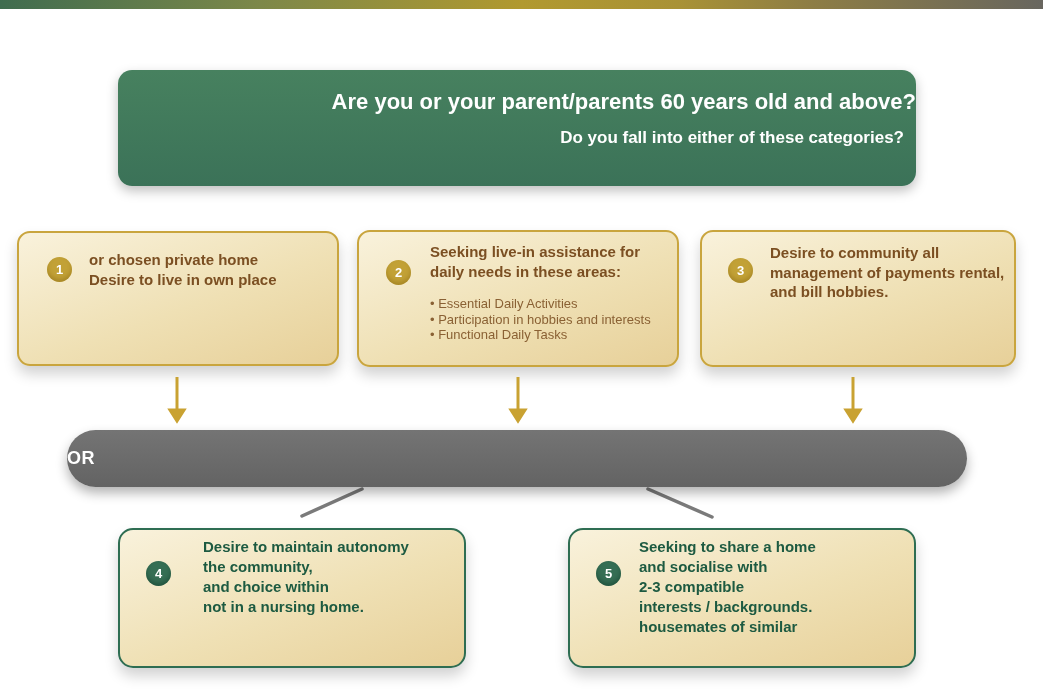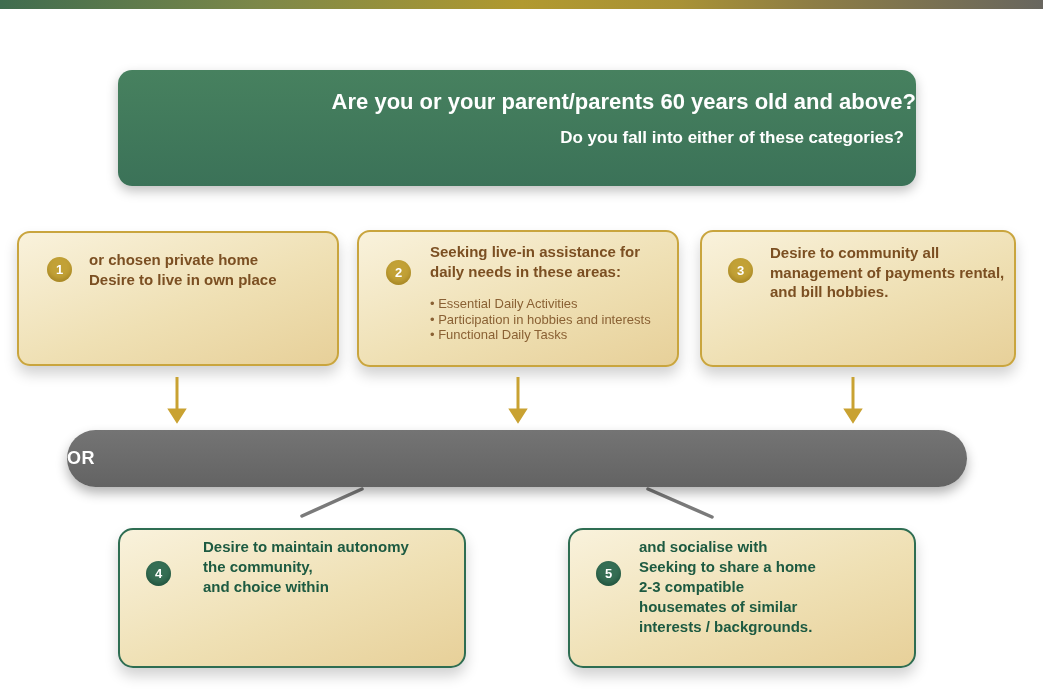--- a/index.html
+++ b/index.html
@@ -104,25 +104,26 @@
 <div class="or-bar">
   <span>OR</span>
 </div>
 
 <div class="card green" style="left:118px; top:528px; width:348px; height:140px;">
   <span class="badge green" style="left:26px; top:31px;">4</span>
   <div class="card-text" style="left:83px; top:7px;">
     <div>Desire to maintain autonomy</div>
     <div>the community,</div>
     <div>and choice within</div>
+    <div>not in a nursing home.</div>
   </div>
 </div>
 
 <div class="card green" style="left:568px; top:528px; width:348px; height:140px;">
   <span class="badge green" style="left:26px; top:31px;">5</span>
   <div class="card-text" style="left:69px; top:7px;">
+    <div>Seeking to share a home</div>
     <div>and socialise with</div>
-    <div>Seeking to share a home</div>
     <div>2-3 compatible</div>
+    <div>interests / backgrounds.</div>
     <div>housemates of similar</div>
-    <div>interests / backgrounds.</div>
   </div>
 </div>
 
 </body></html>

